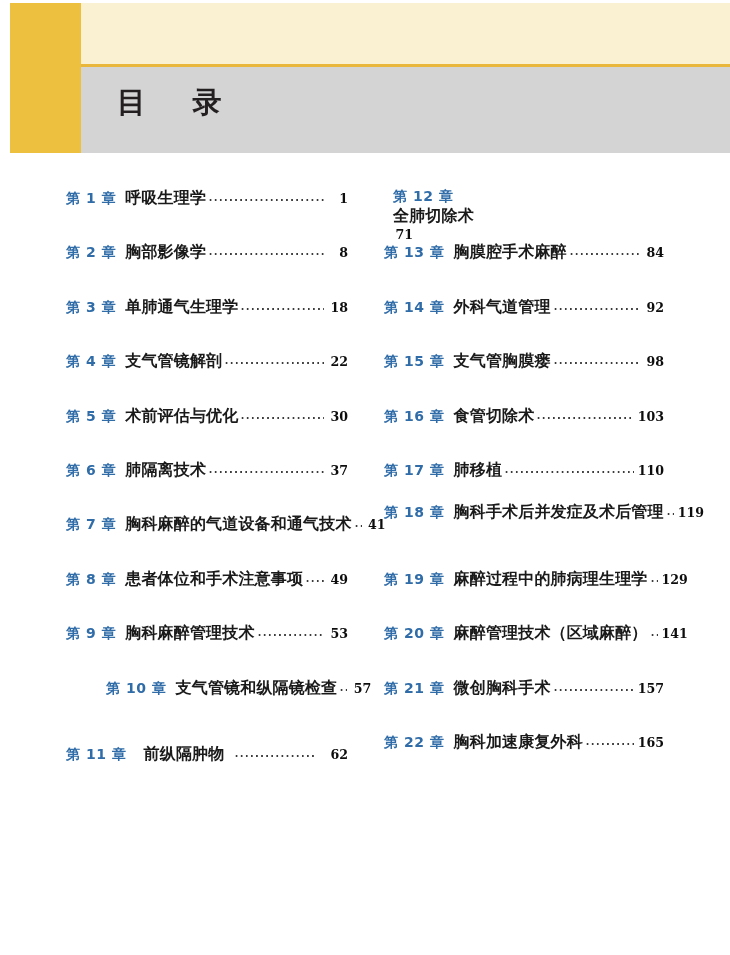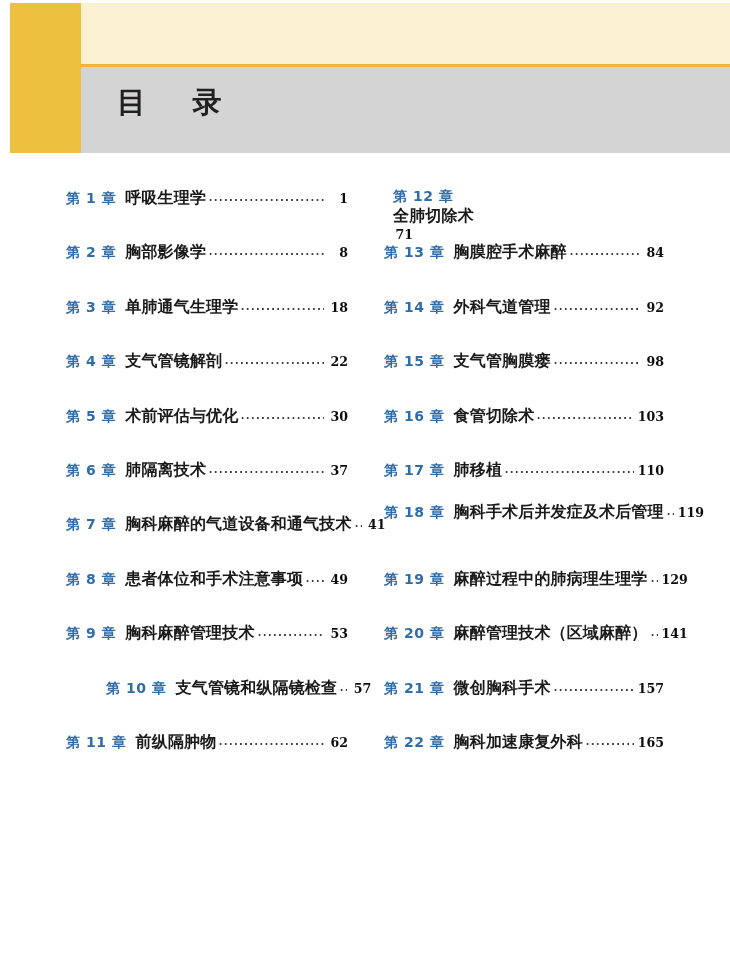--- a/index.html
+++ b/index.html
@@ -208,21 +208,21 @@
         <span class="ch-title">胸科麻醉管理技术</span>
         <span class="leader"></span>
         <span class="ch-page">53</span>
       </div>
       <div class="toc-row" style="top: 489.6px; margin-left: 40px;">
         <span class="ch-label">第 10 章</span>
         <span class="ch-title">支气管镜和纵隔镜检查</span>
         <span class="leader"></span>
         <span class="ch-page">57</span>
       </div>
-      <div class="toc-row" style="top: 544px;">
+      <div class="toc-row" style="top: 556px; gap: 8px;">
         <span class="ch-label">第 11 章</span>
         <span class="ch-title">前纵隔肿物</span>
         <span class="leader"></span>
         <span class="ch-page">62</span>
       </div>
     </div>
   <div class="toc-col right" id="col-right">
       <div class="toc-row" style="top: 0px; flex-direction: column;">
         <span class="ch-label">第 12 章</span>
         <span class="ch-title">全肺切除术</span>

